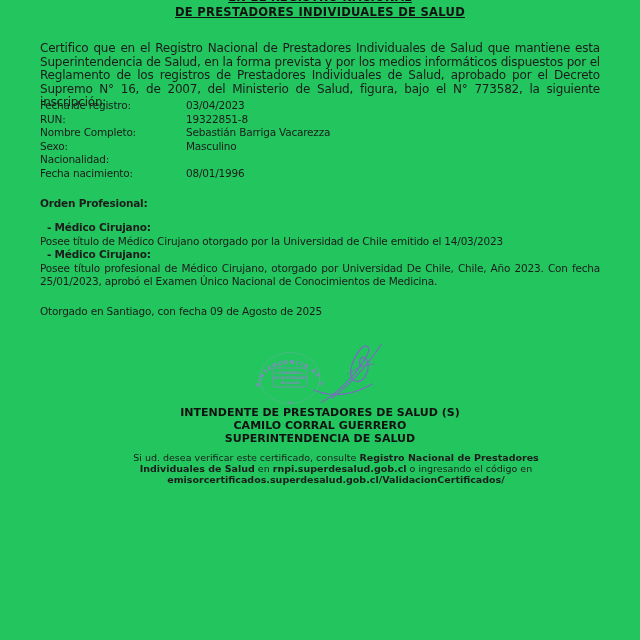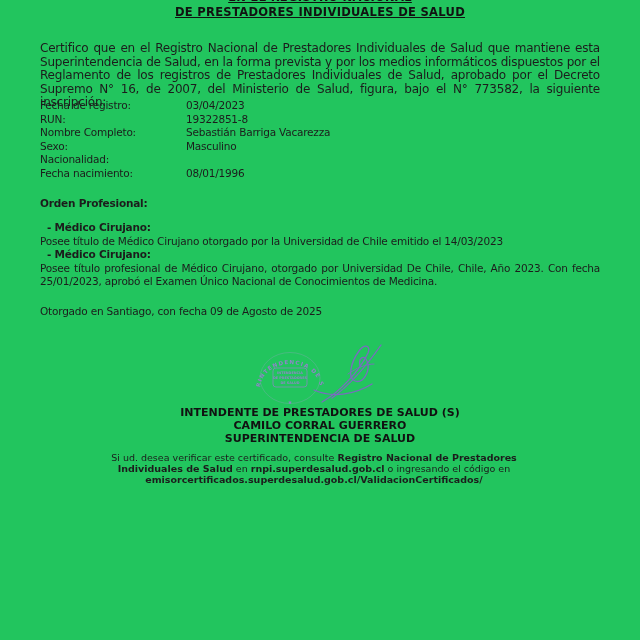--- a/index.html
+++ b/index.html
@@ -95,21 +95,21 @@
     width: 640px;
     text-align: center;
     font-weight: bold;
     font-size: 11px;
     line-height: 13.2px;
     color: #111111;
   }
   .footer {
     position: absolute;
     top: 452px;
-    left: 104px;
+    left: 126px;
     width: 420px;
     text-align: center;
     font-size: 9.5px;
     line-height: 11px;
     color: #1c1c1c;
   }
   .footer b { font-weight: bold; }
 </style>
 </head>
 <body>

